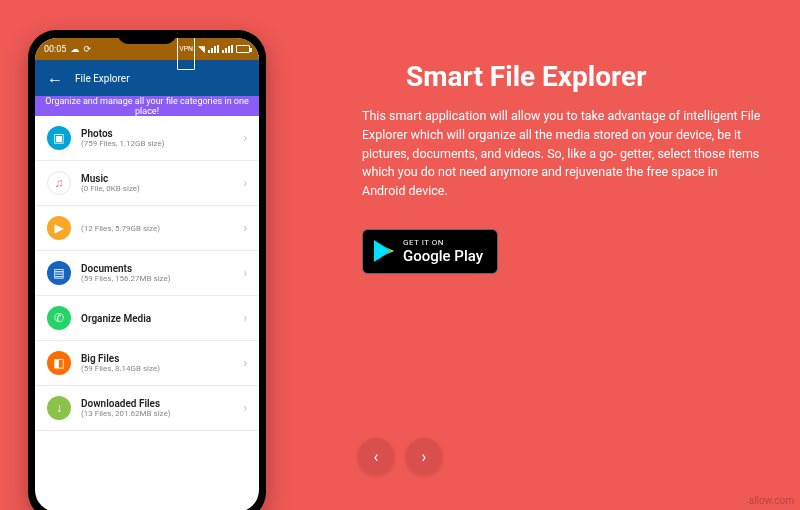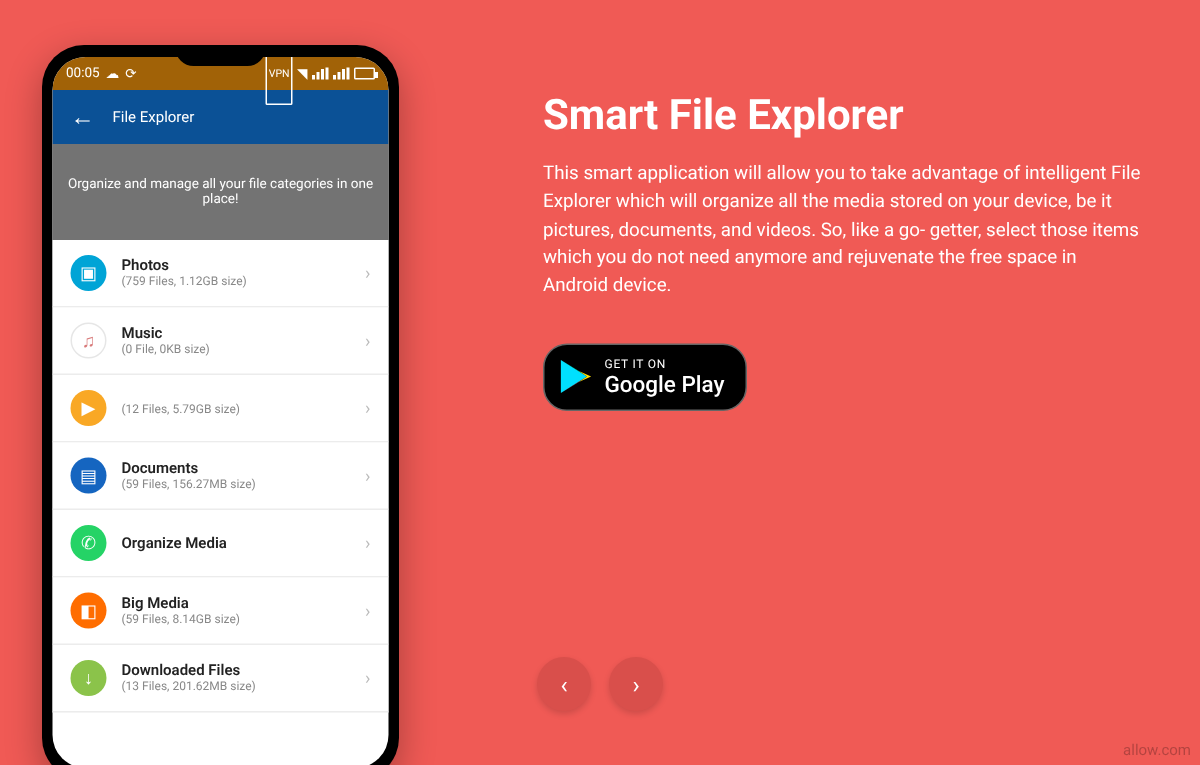--- a/index.html
+++ b/index.html
@@ -72,24 +72,24 @@
   align-items: center;
   padding: 0 12px;
   gap: 12px;
   color: #fff;
 }
 .app-bar .back { font-size: 16px; line-height: 1; }
 .app-bar .title { font-size: 10px; font-weight: 400; }
 
 
 .banner {
-  background: #737373;
+  background: #8b5cf6;
   color: #fff;
   font-size: 9px;
-  padding: 22px 8px;
+  padding: 0 8px;
   text-align: center;
 }
 
 
 .list { background: #f7f7f7; }
 .list-item {
   background: #fff;
   display: flex;
   align-items: center;
   gap: 10px;
@@ -117,31 +117,31 @@
 .ic-music .ic-inner { color:#d87a7a; }
 
 
 .content {
   position: absolute;
   left: 362px;
   top: 60px;
   right: 38px;
   color: #fff;
 }
-.content h1 { font-size: 28px; font-weight: 700; margin-bottom: 14px; }
+.content h1 { font-size: 28px; font-weight: 700; margin-bottom: 14px; margin-left: 44px; }
 .content p { font-size: 12.5px; line-height: 1.5; margin-bottom: 28px; max-width: 400px; }
 
 
 .gp-badge {
   display: inline-flex;
   align-items: center;
   gap: 8px;
   background: #000;
   border: 1px solid #666;
-  border-radius: 16px;
+  border-radius: 6px;
   padding: 8px 14px 8px 10px;
   cursor: pointer;
   justify-content: space-between;
 }
 .gp-badge .tri {
   width: 22px; height: 24px; position: relative;
 }
 .gp-badge .tri svg { width:100%; height:100%; }
 .gp-text .small { font-size: 8px; letter-spacing: 0.5px; color:#fff; }
 .gp-text .big { font-size: 15px; font-weight: 500; color:#fff; }
@@ -262,21 +262,21 @@
           <div class="sub"></div>
         </div>
         <span class="chev">›</span>
       </div>
 
       <div class="list-item">
         <div class="icon-wrap ic-big">
             <span class="ic-inner">◧</span>
           </div>
         <div class="text">
-          <div class="label">Big Media</div>
+          <div class="label">Big Files</div>
           <div class="sub">(59 Files, 8.14GB size)</div>
         </div>
         <span class="chev">›</span>
       </div>
 
       <div class="list-item">
         <div class="icon-wrap ic-dl">
             <span class="ic-inner">↓</span>
           </div>
         <div class="text">

